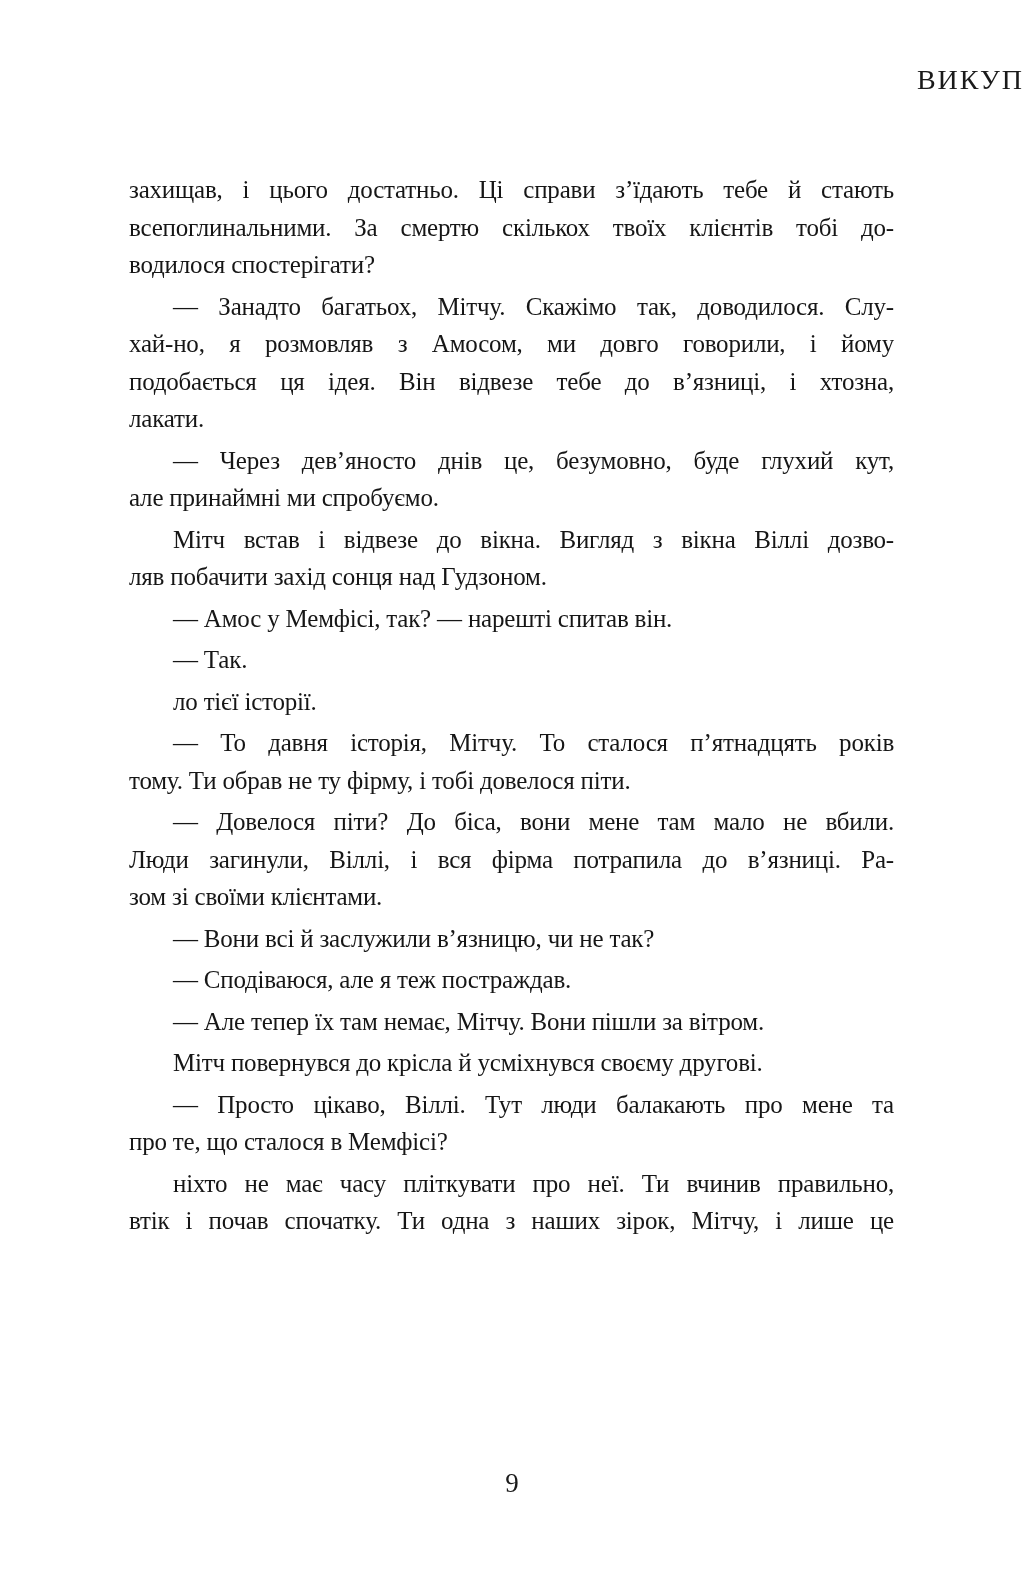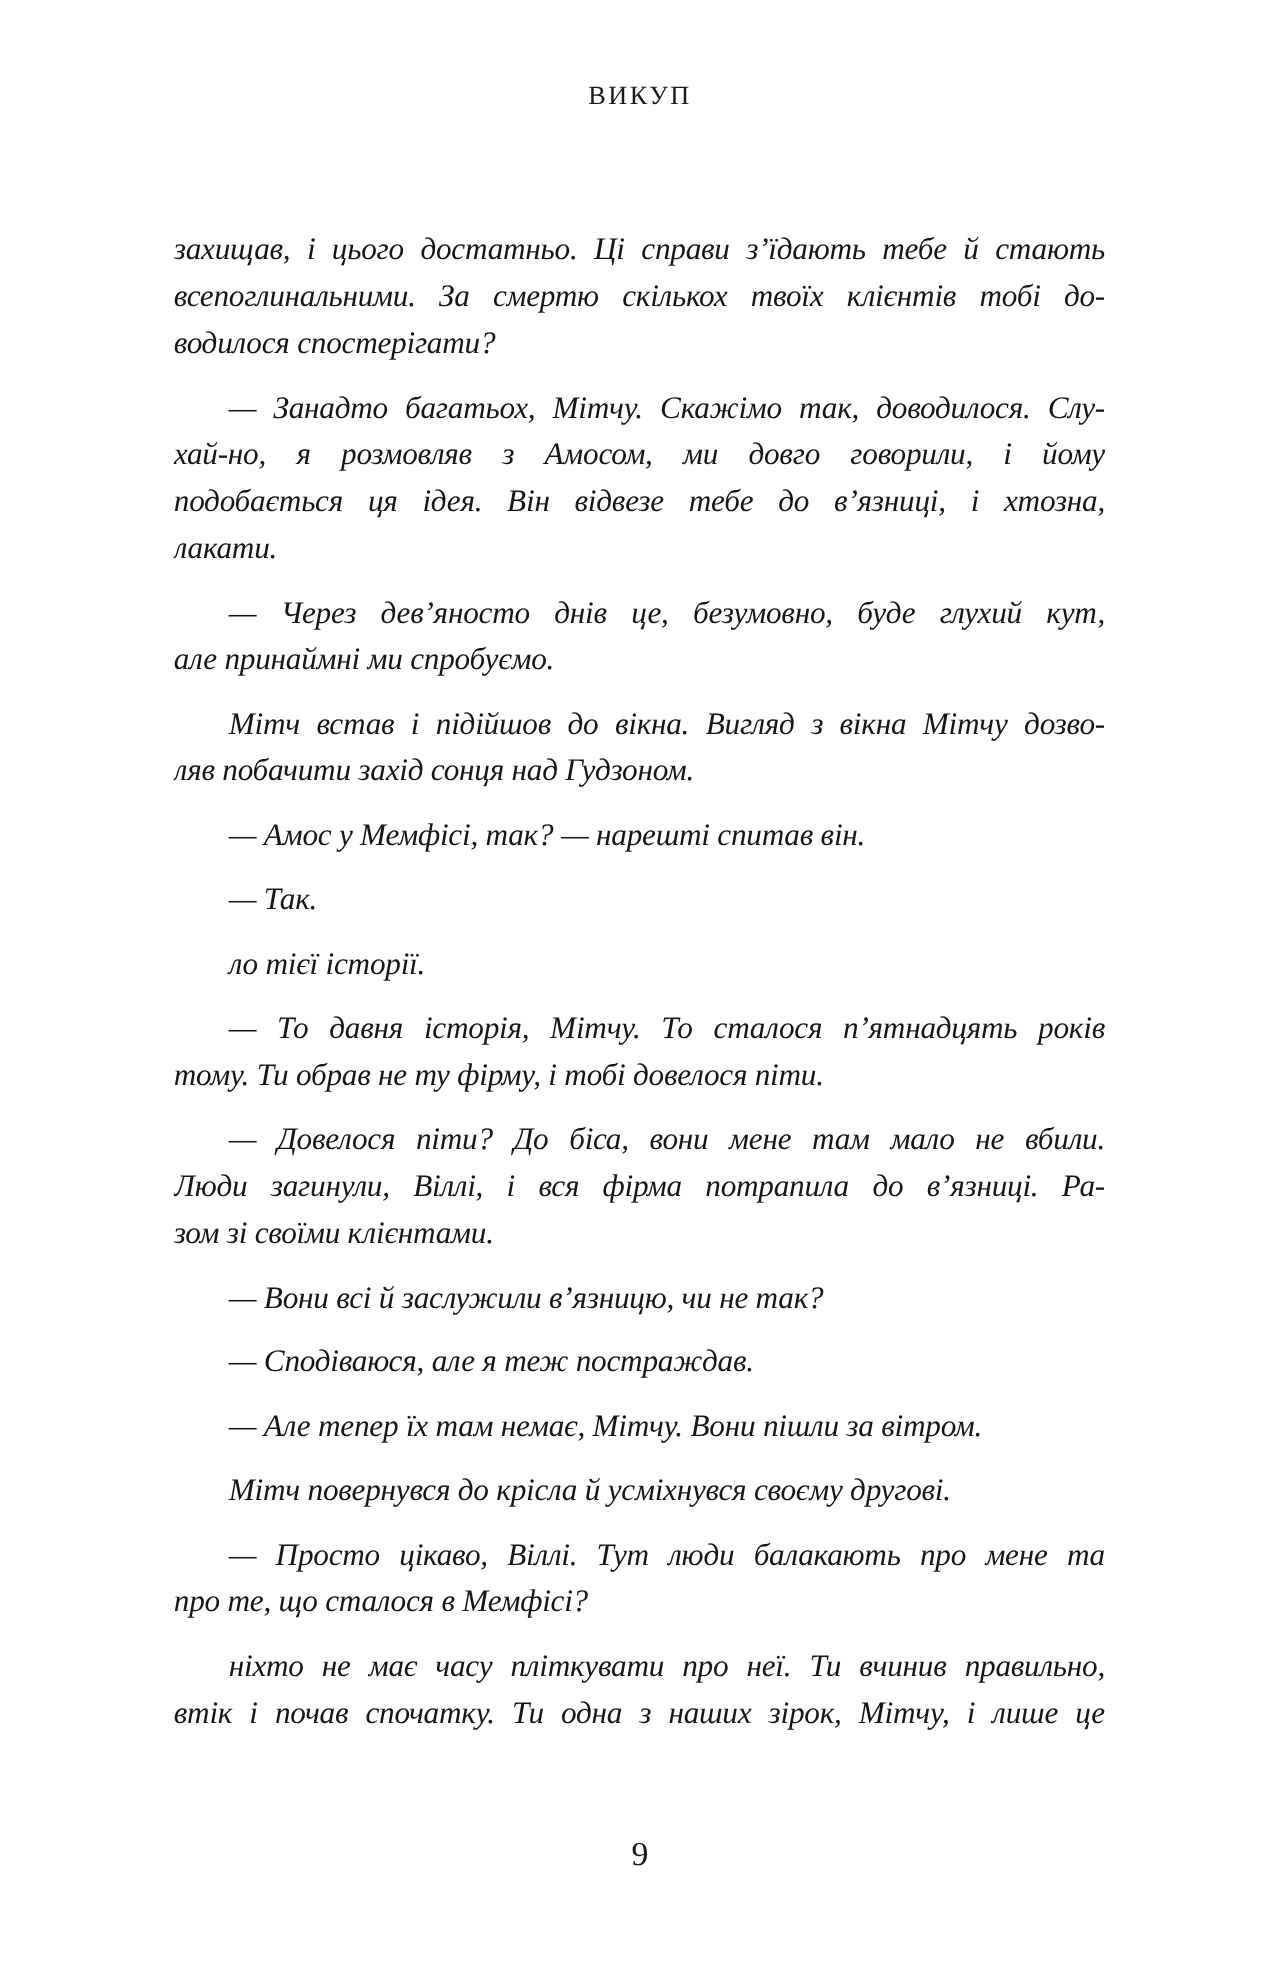--- a/index.html
+++ b/index.html
@@ -14,35 +14,34 @@
     background: #ffffff;
     color: #161616;
     font-family: "Liberation Serif", "DejaVu Serif", serif;
     overflow: hidden;
   }
   .running-header {
     position: absolute;
     top: 64px;
     left: 0;
     width: 100%;
-    text-align: center;
-    font-size: 21px;
+    text-align: right;
+    font-size: 28px;
     letter-spacing: 2px;
     color: #1a1a1a;
   }
   .text-block {
     position: absolute;
     top: 167px;
     left: 125px;
     width: 773px;
   }
   .paragraph {
-    margin: 14px;
+    margin: 4px;
     padding: 0;
-    font-style: italic;
   }
   .line {
     height: 37.5px;
     line-height: 37.5px;
     font-size: 25px;
     letter-spacing: -0.2px;
     overflow: hidden;
     white-space: normal;
   }
   .line.fill {
@@ -83,21 +82,21 @@
         <div class="line fill">— Занадто багатьох, Мітчу. Скажімо так, доводилося. Слу-</div>
         <div class="line fill">хай-но, я розмовляв з Амосом, ми довго говорили, і йому</div>
         <div class="line fill">подобається ця ідея. Він відвезе тебе до в’язниці, і хтозна,</div>
         <div class="line last">лакати.</div>
       </div>
       <div class="paragraph indent">
         <div class="line fill">— Через дев’яносто днів це, безумовно, буде глухий кут,</div>
         <div class="line last">але принаймні ми спробуємо.</div>
       </div>
       <div class="paragraph indent">
-        <div class="line fill">Мітч встав і підійшов до вікна. Вигляд з вікна Мітчу дозво-</div>
+        <div class="line fill">Мітч встав і відвезе до вікна. Вигляд з вікна Віллі дозво-</div>
         <div class="line last">ляв побачити захід сонця над Гудзоном.</div>
       </div>
       <div class="paragraph indent">
         <div class="line last">— Амос у Мемфісі, так? — нарешті спитав він.</div>
       </div>
       <div class="paragraph indent">
         <div class="line last">— Так.</div>
       </div>
       <div class="paragraph indent">
         <div class="line last">ло тієї історії.</div>

